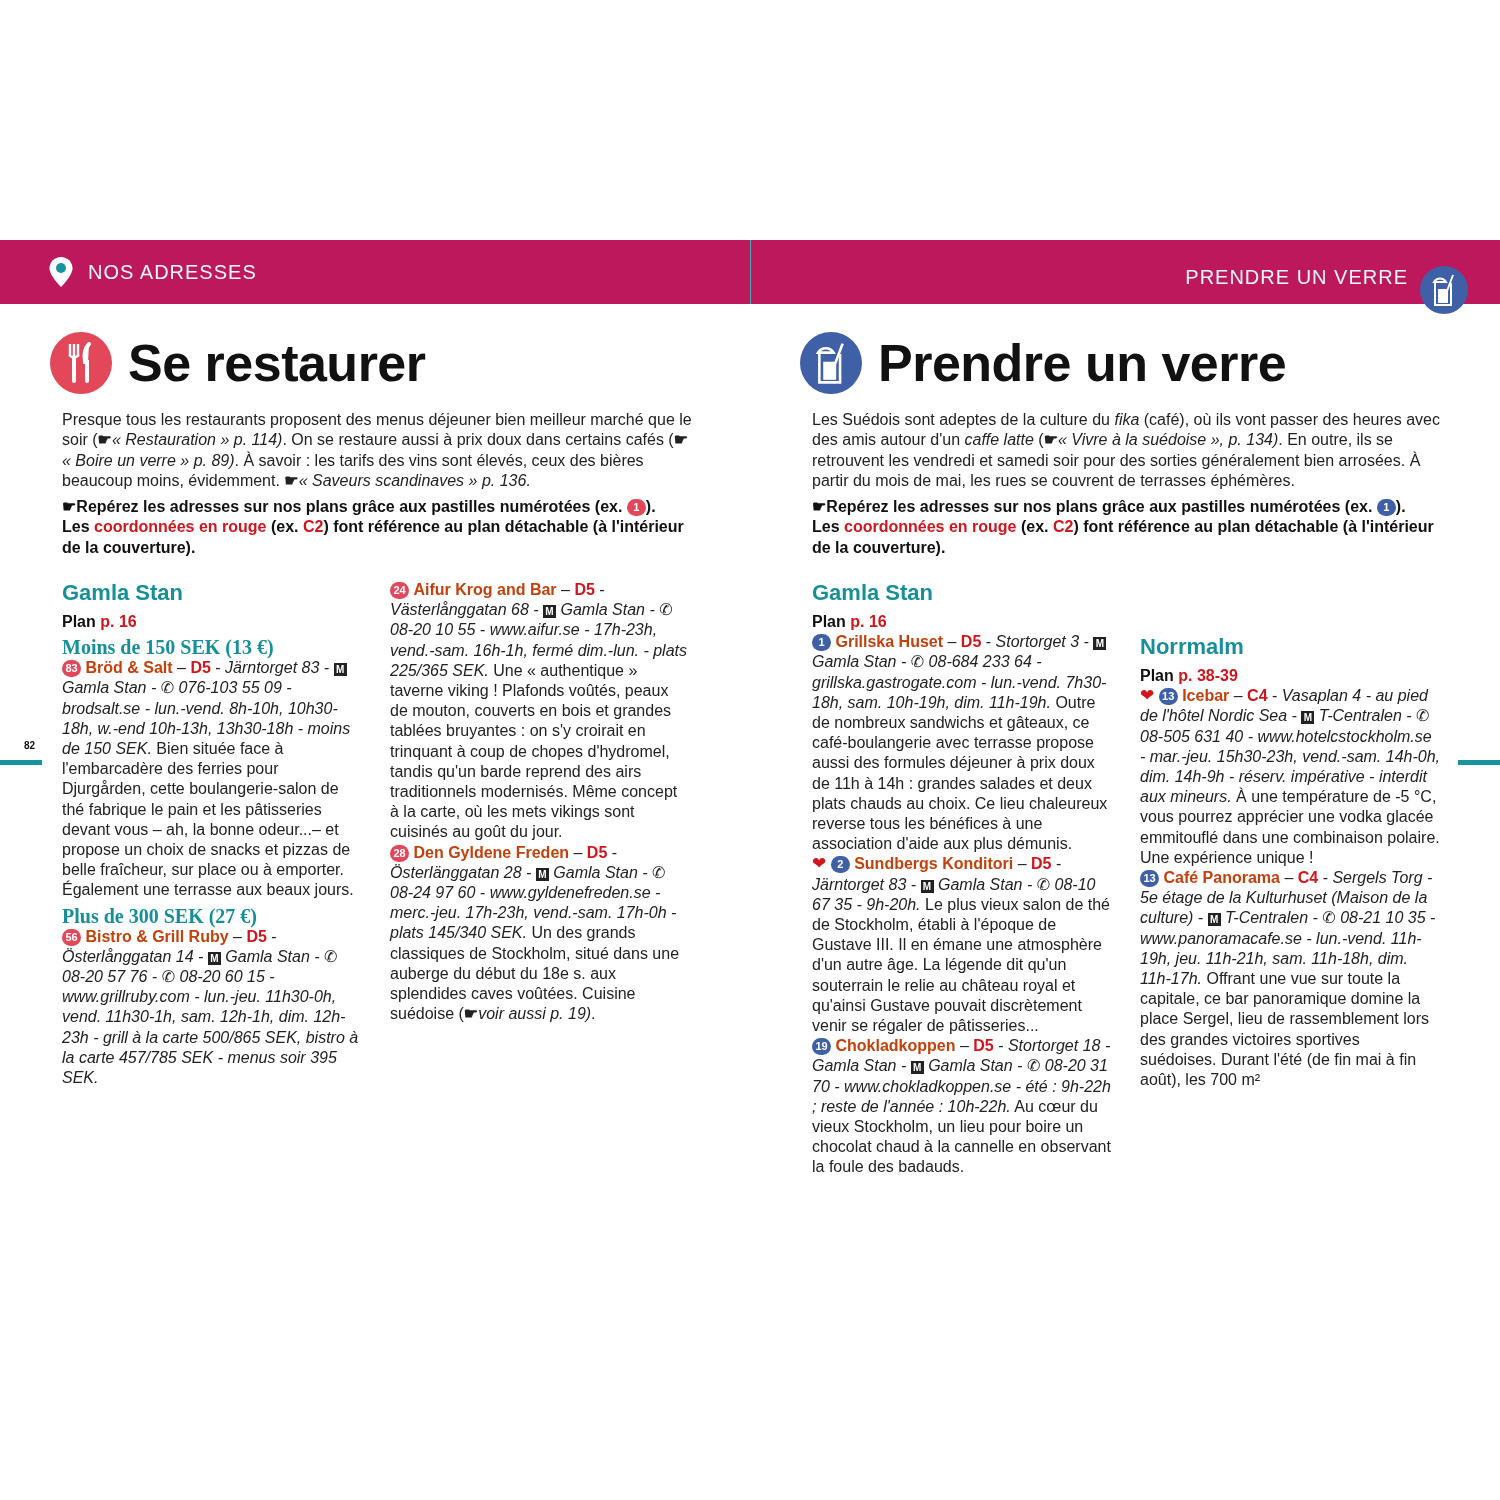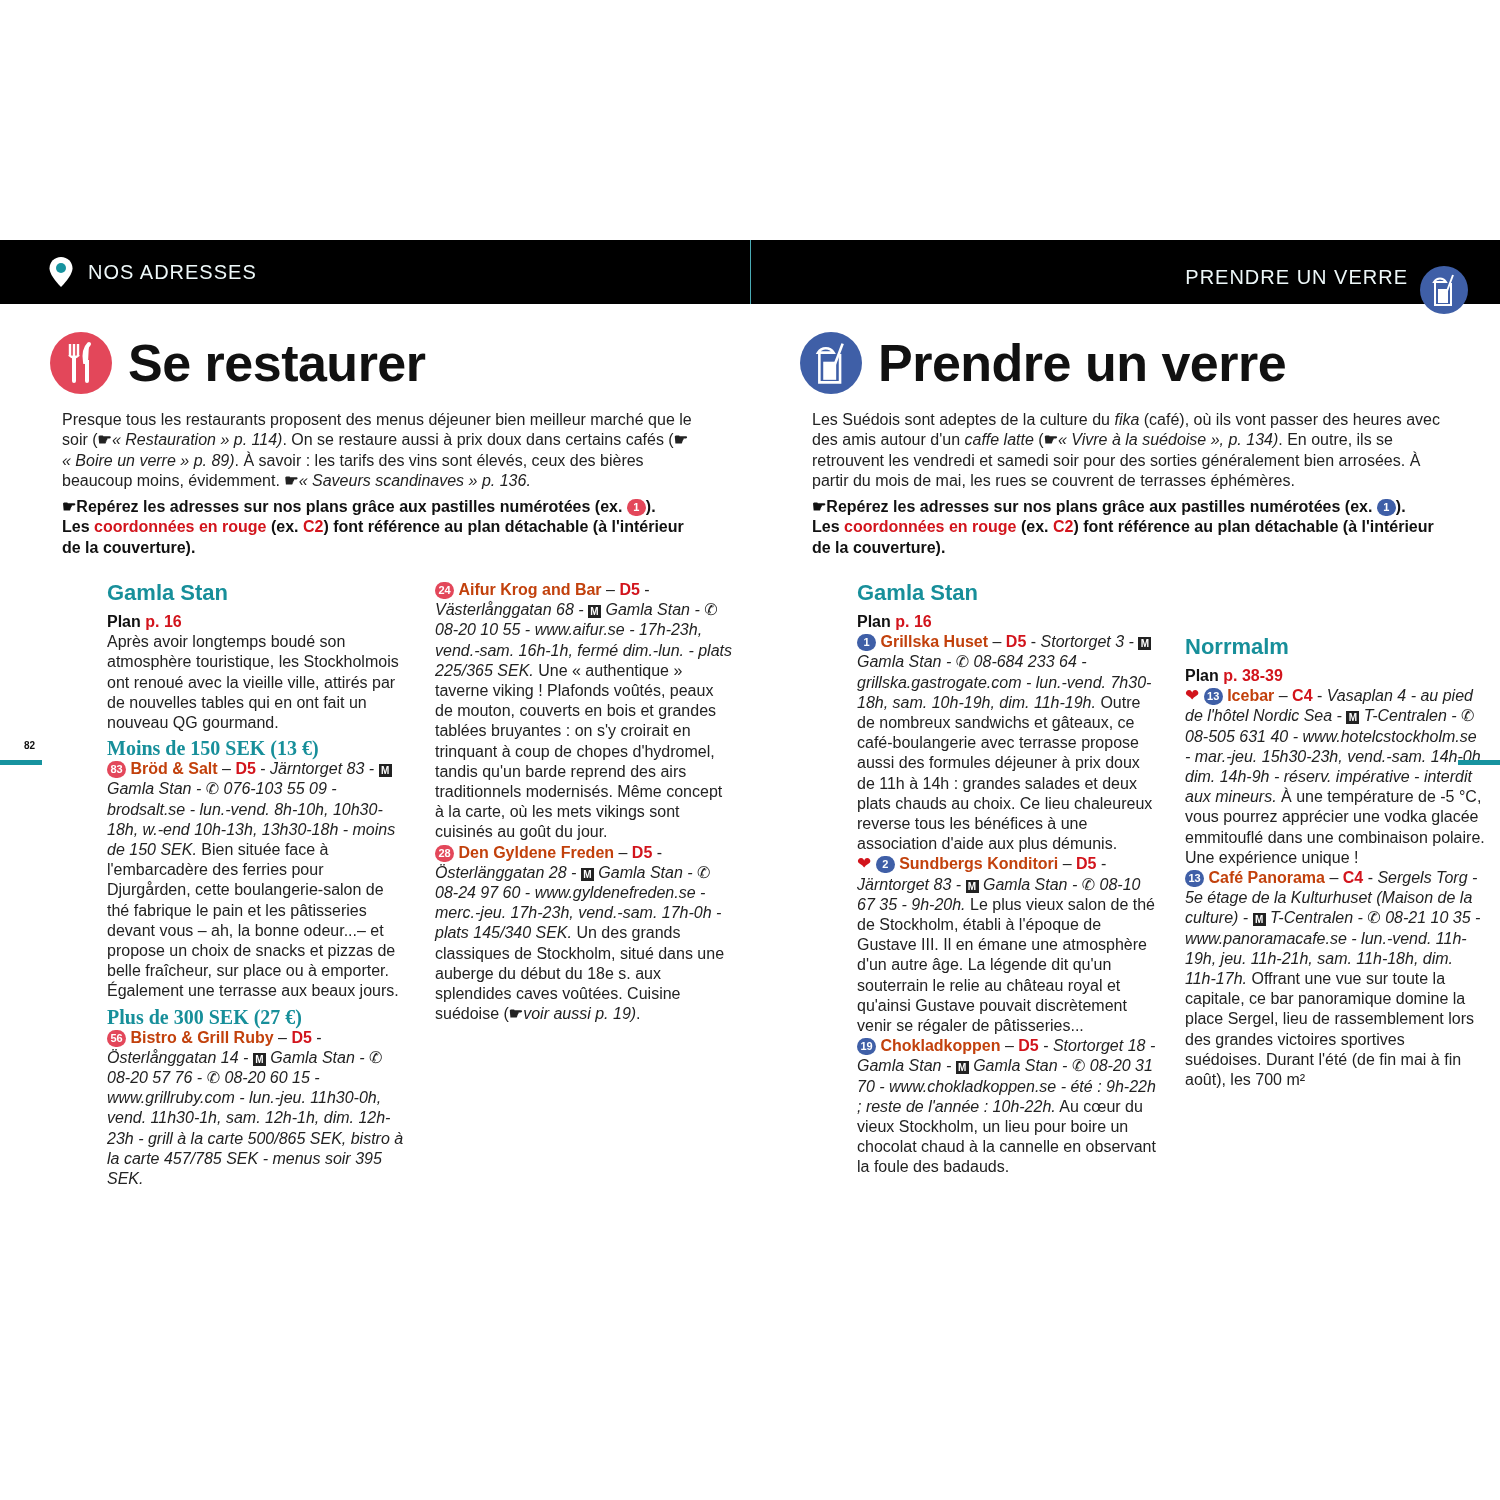--- a/index.html
+++ b/index.html
@@ -1,18 +1,18 @@
 <!DOCTYPE html>
 <html><head>
 <meta charset="utf-8">
 <style>
   html, body { margin:0; padding:0; }
   body { width:1500px; height:1500px; background:#ffffff; position:relative; overflow:hidden;
          font-family:"Liberation Sans", sans-serif; color:#1a1a1a; }
-  .banner { position:absolute; top:240px; left:0; width:1500px; height:64px; background:#000000; }
+  .banner { position:absolute; top:240px; left:0; width:1500px; height:64px; background:#be185d; }
   .banner-divider { position:absolute; left:750px; top:0; width:1px; height:64px; background:#4aaab4; }
   .banner-left { position:absolute; left:48px; top:16px; display:flex; align-items:center; gap:14px; }
   .banner-left span.label, .banner-right span.label { color:#eef8f9; font-size:20px; letter-spacing:1px; }
   .banner-right { position:absolute; right:32px; top:28px; display:flex; align-items:flex-start; gap:12px; }
   .banner-right span.label { margin-top:-2px; }
   .mini-badge { width:48px; height:48px; border-radius:50%; background:#3f5fa7; display:flex; align-items:center; justify-content:center; margin-top:-2px; }
 
   .page { position:absolute; top:304px; width:750px; height:1196px; }
   .page.left { left:0; }
   .page.right { left:750px; }
@@ -25,21 +25,21 @@
 
   .intro { position:absolute; top:106px; left:62px; width:630px; font-size:16px; line-height:20.3px; color:#222; }
   .intro p { margin:0 0 6px 0; }
   .intro .bold { font-weight:bold; color:#111; }
   .red-txt { color:#d2141c; font-weight:bold; }
   .pastille { display:inline-block; min-width:19px; height:17px; line-height:17px; padding:0 3px; border-radius:9px; color:#fff; font-size:11px; text-align:center; font-weight:bold; vertical-align:1px; box-sizing:border-box; }
   .pastille.red { background:#e3475a; }
   .pastille.blue { background:#3f5fa7; }
   .arrow-ic { display:inline-block; font-weight:bold; }
 
-  .col { position:absolute; font-size:16px; line-height:20.2px; color:#222;margin-left:45px; }
+  .col { position:absolute; font-size:16px; line-height:20.2px; color:#222; }
   .col.c1 { left:62px; top:276px; width:300px; }
   .col.c2 { left:390px; top:276px; width:300px; }
   .page.right .col.c1 { left:62px; }
   .page.right .col.c2 { left:390px; }
   .col h2 { margin:0 0 6px 0; font-size:22px; color:#178f9a; font-weight:bold; line-height:26px; }
   .col h3 { margin:4px 0 0 0; font-size:20px; color:#178f9a; font-weight:bold; line-height:22px;font-family:Liberation Serif, serif; }
   .plan { font-weight:bold; color:#111; }
   .entry-name { font-weight:bold; color:#c2410c; }
   .metro { display:inline-block; width:13px; height:13px; background:#222; color:#fff; font-size:10px; line-height:13px; text-align:center; font-weight:bold; font-style:normal; vertical-align:0; }
   .heart { color:#d2141c; font-size:17px; }
@@ -86,21 +86,20 @@
   </div>
 
   <div class="intro">
     <p><span>Presque tous les restaurants proposent des menus déjeuner bien meilleur marché que le soir (</span><span class="arrow-ic">☛ </span><i>« Restauration » p. 114)</i><span>. On se restaure aussi à prix doux dans certains cafés (</span><span class="arrow-ic">☛ </span><i>« Boire un verre » p. 89)</i><span>. À savoir : les tarifs des vins sont élevés, ceux des bières beaucoup moins, évidemment. </span><span class="arrow-ic">☛ </span><i>« Saveurs scandinaves » p. 136.</i></p>
     <p class="bold"><span class="arrow-ic">☛ </span><span>Repérez les adresses sur nos plans grâce aux pastilles numérotées (ex. </span><span class="pastille red">1</span><span>).</span><br><span>Les </span><span class="red-txt">coordonnées en rouge</span><span> (ex. </span><span class="red-txt">C2</span><span>) font référence au plan détachable (à l'intérieur de la couverture).</span></p>
   </div>
 
   <div class="col c1">
     <h2>Gamla Stan</h2>
     <div><span class="plan">Plan</span> <span class="red-txt">p. 16</span></div>
-    <div>Après avoir longtemps boudé son atmosphère touristique, les Stockholmois ont renoué avec la vieille ville, attirés par de nouvelles tables qui en ont fait un nouveau QG gourmand.</div>
     <h3>Moins de 150 SEK (13 €)</h3>
     <p class="entry">
       <span class="pastille red">83</span>
       <span class="entry-name">Bröd &amp; Salt</span> – <span class="red-txt">D5</span> - <i>Järntorget 83 -</i>
       <span class="metro">M</span> <i>Gamla Stan -</i>
       <span>✆</span> <i>076-103 55 09 - brodsalt.se - lun.-vend. 8h-10h, 10h30-18h, w.-end 10h-13h, 13h30-18h - moins de 150 SEK.</i>
       <span>Bien située face à l'embarcadère des ferries pour Djurgården, cette boulangerie-salon de thé fabrique le pain et les pâtisseries devant vous – ah, la bonne odeur...– et propose un choix de snacks et pizzas de belle fraîcheur, sur place ou à emporter. Également une terrasse aux beaux jours.</span>
     </p>
     <h3>Plus de 300 SEK (27 €)</h3>
     <p class="entry">

